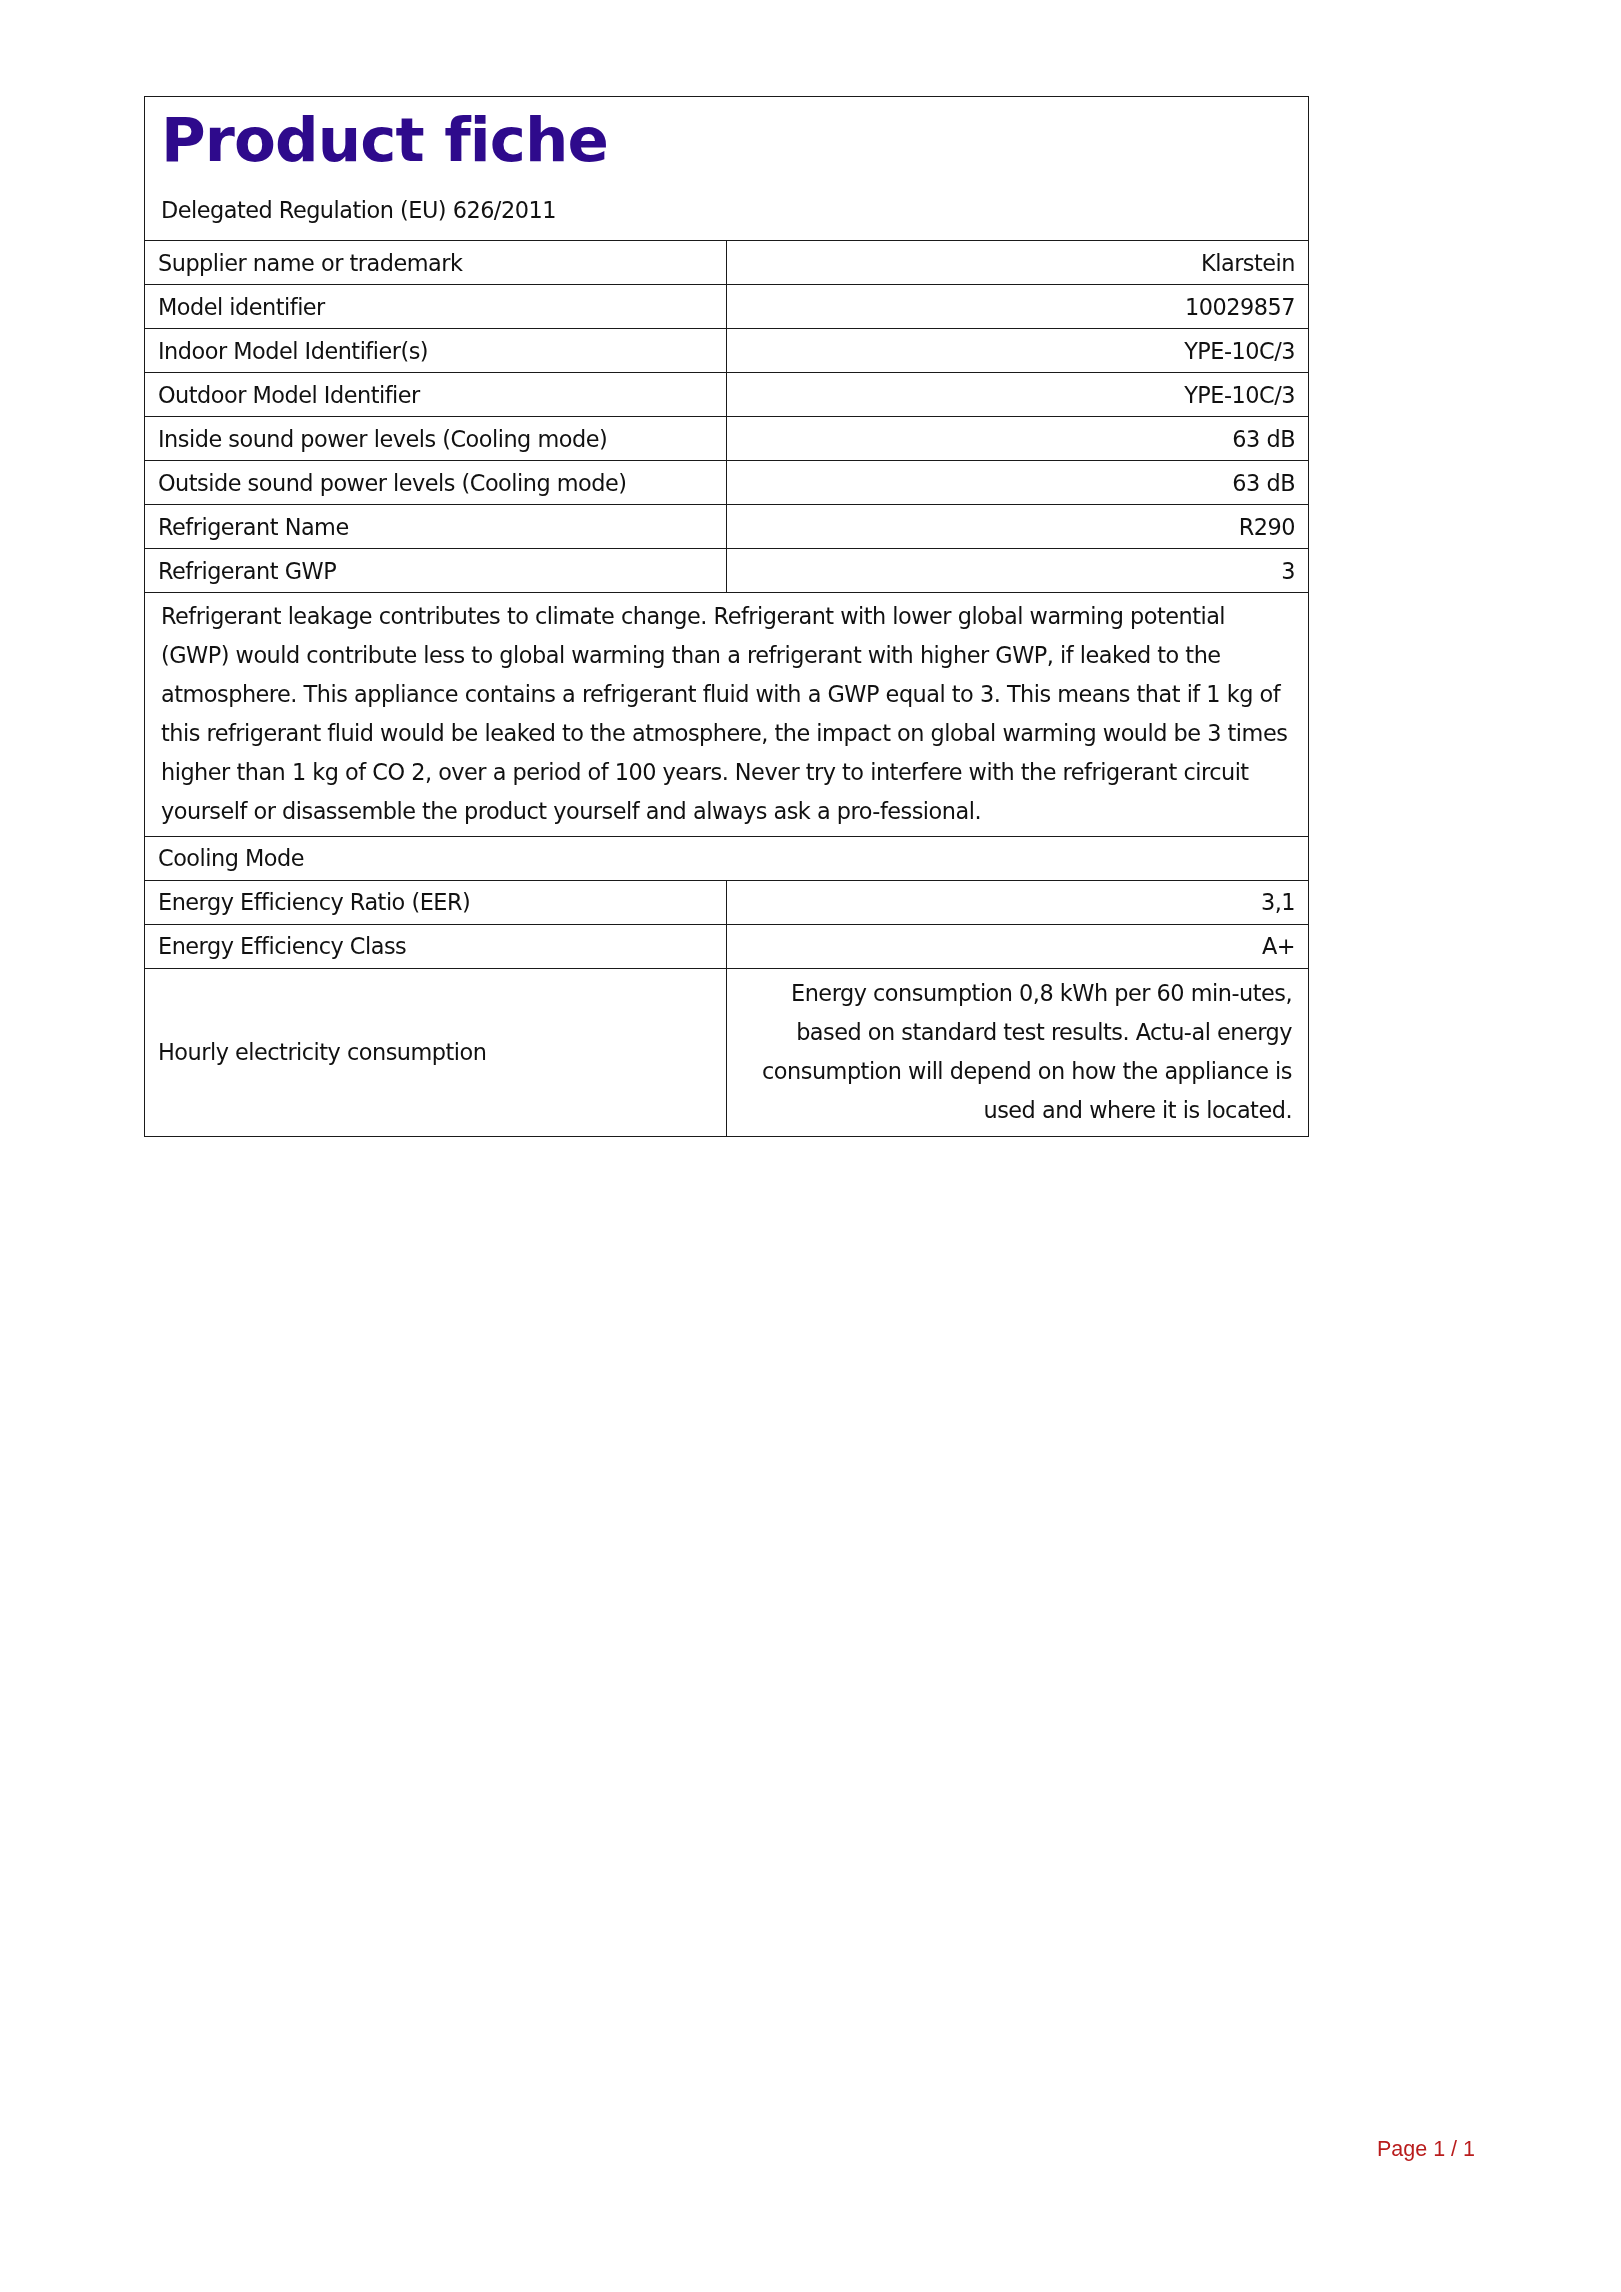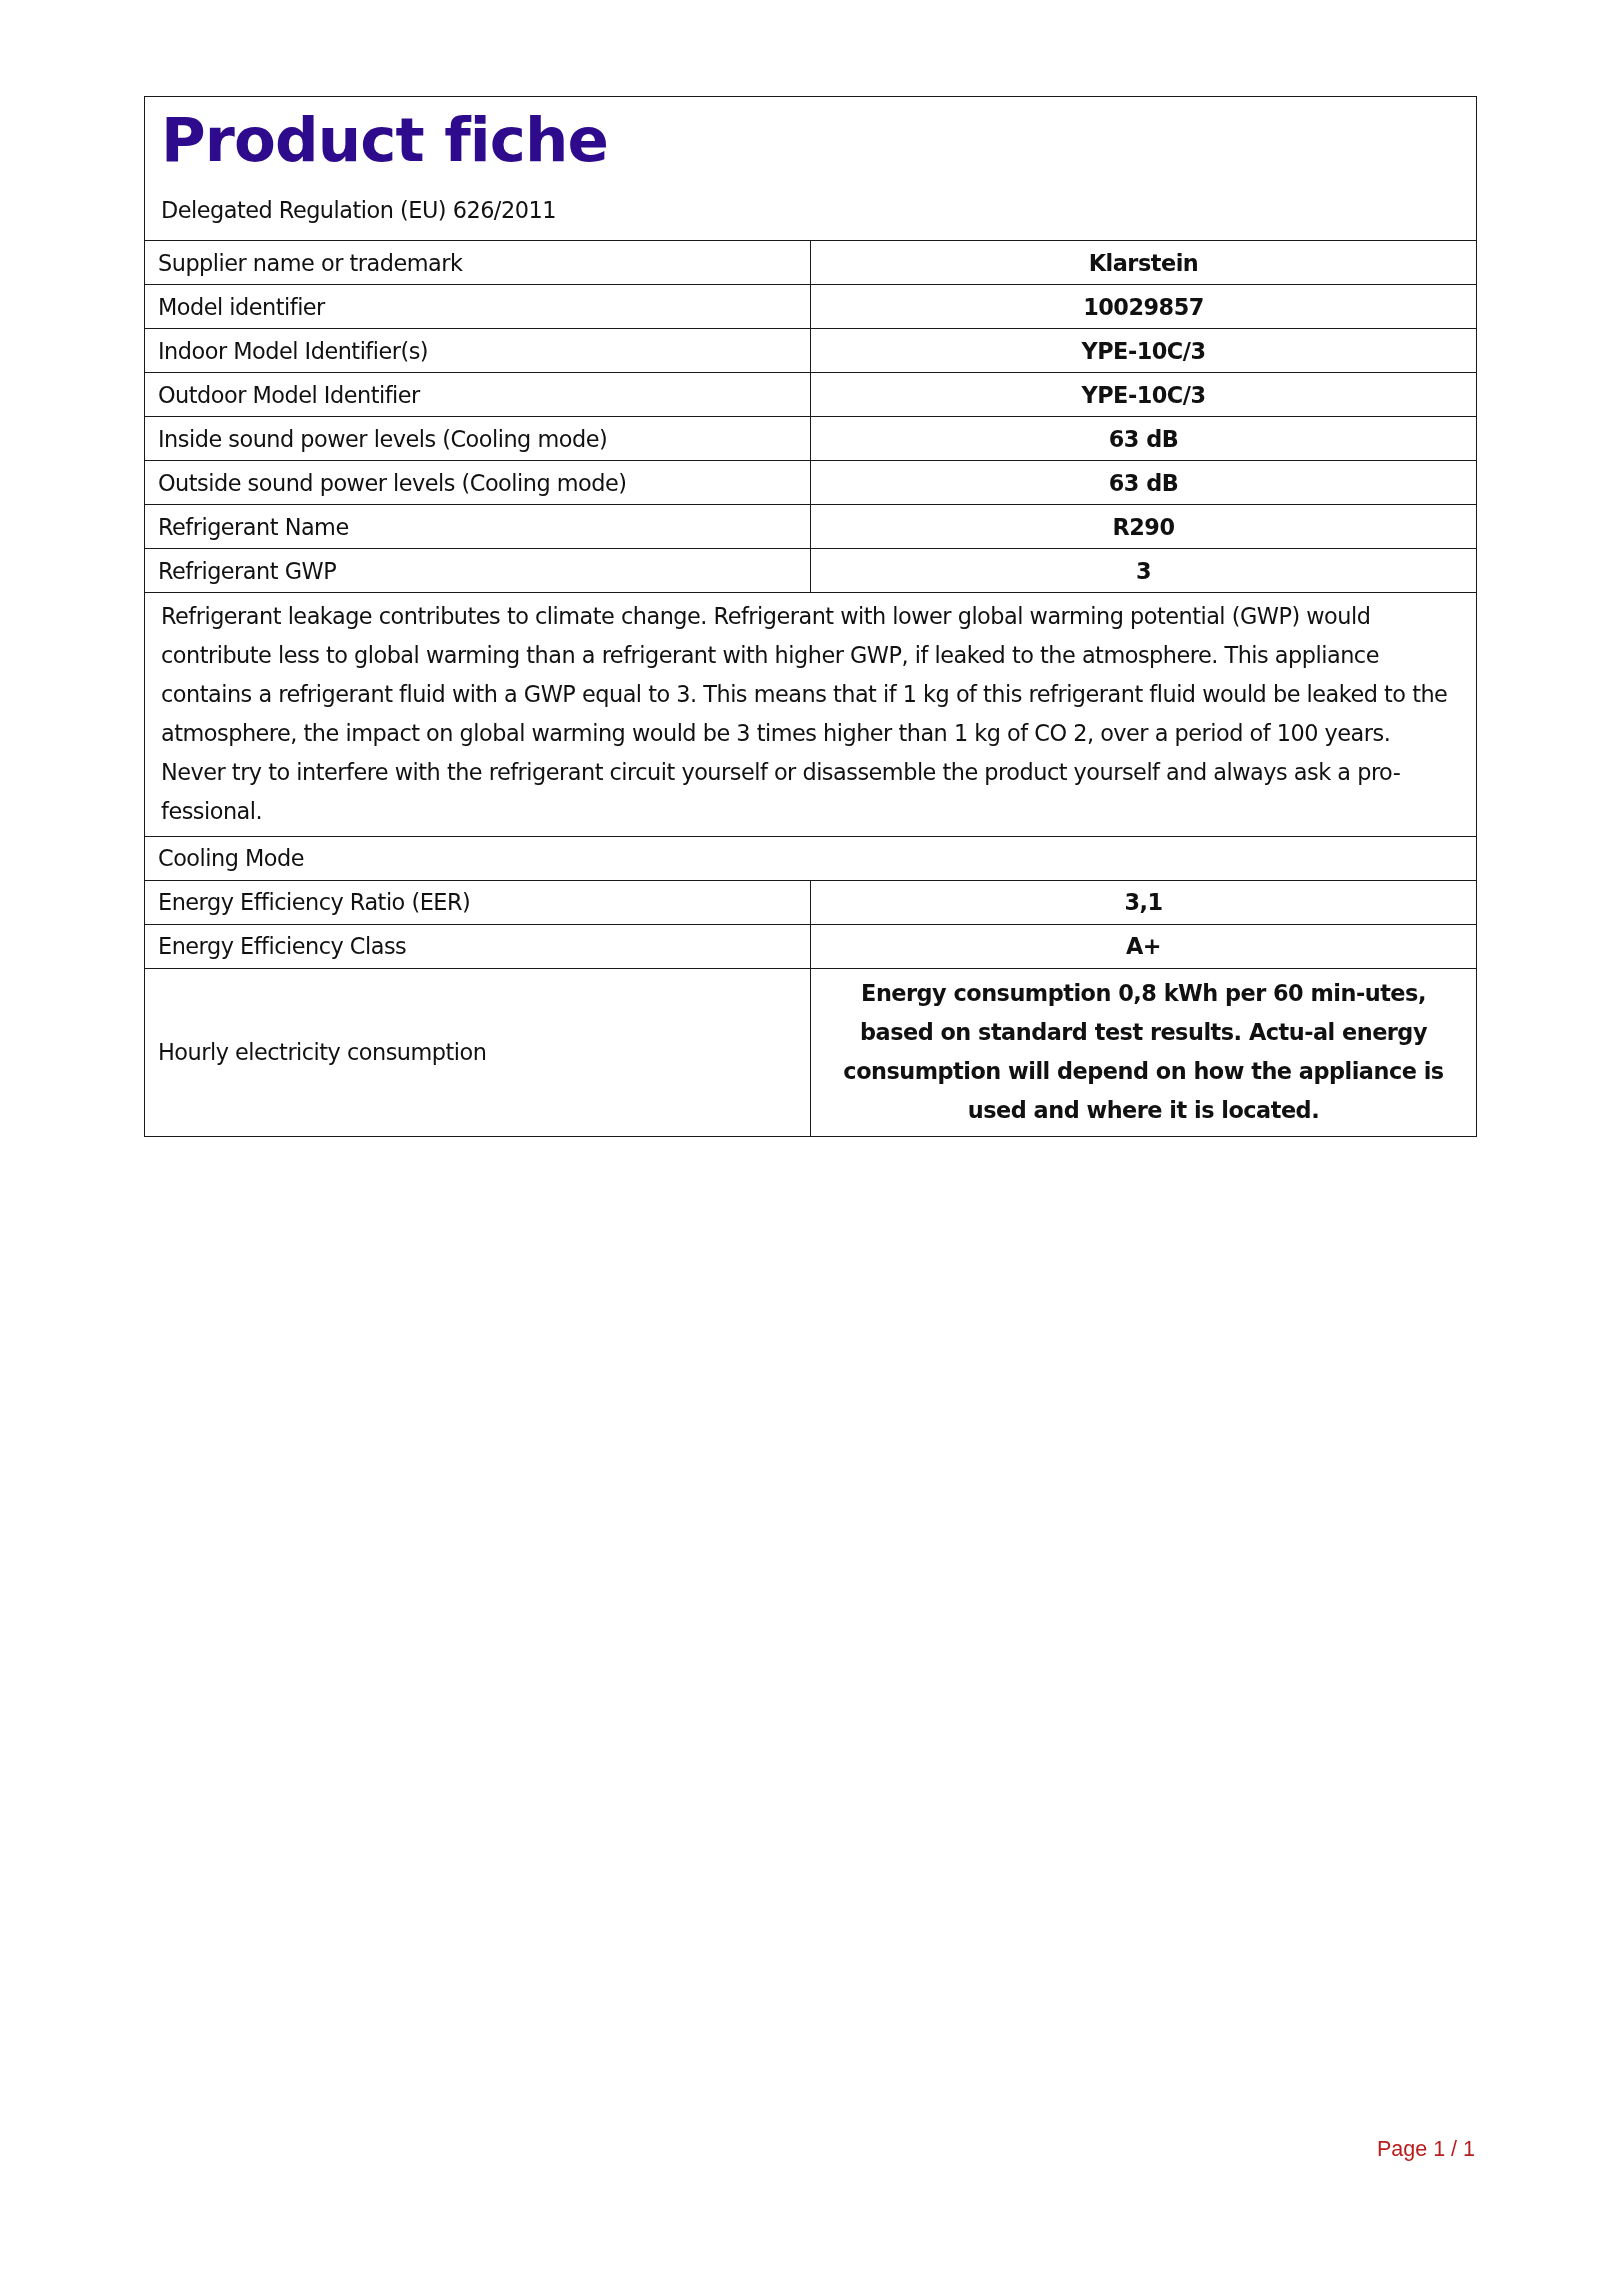--- a/index.html
+++ b/index.html
@@ -1,21 +1,21 @@
 <!DOCTYPE html>
 <html style="font-size:14.3px"><head>
 <meta charset="utf-8">
 <style>
   html, body { margin:0; padding:0; background:#ffffff; }
   body { width:1621px; height:2293px; position:relative; font-family:"Liberation Sans", sans-serif; color:#111; }
   .sheet { position:absolute; left:144px; top:96px; width:1333px; }
-  table { border-collapse:collapse; width:1333px; table-layout:fixed; font-family:"DejaVu Sans", sans-serif; }
+  table { border-collapse:collapse; width:1165px; table-layout:fixed; font-family:"DejaVu Sans", sans-serif; }
   td { border:1.8px solid #1a1a1a; padding:0 13px; font-size:22.4px; height:43px; vertical-align:middle; letter-spacing:-0.5px; }
   td.label { width:632px; text-align:left; }
-  td.value { text-align:center; font-weight:bold; }
+  td.value { text-align:right; font-weight:normal; }
   .head-cell { height:143px; padding:0 16px; vertical-align:top; }
   .title { font-size:61px; font-weight:bold; color:#2e0a8c; margin-top:7.2px; line-height:72px; letter-spacing:-0.9px; }
   .subtitle { font-size:22.4px; margin-top:18px; line-height:32px; }
   .para { font-size:22.4px; line-height:39px; padding:3.6px 16px 5.4px 16px; height:auto; }
   .section { font-weight:normal; }
   .multi { line-height:39px; padding:5.4px 16px; height:auto;margin-left:25px; }
   .footer { position:absolute; left:1377px; top:2137px; font-size:21.5px; font-family:"Liberation Sans", sans-serif; color:#b91c1c; }
 </style>
 </head>
 <body>

